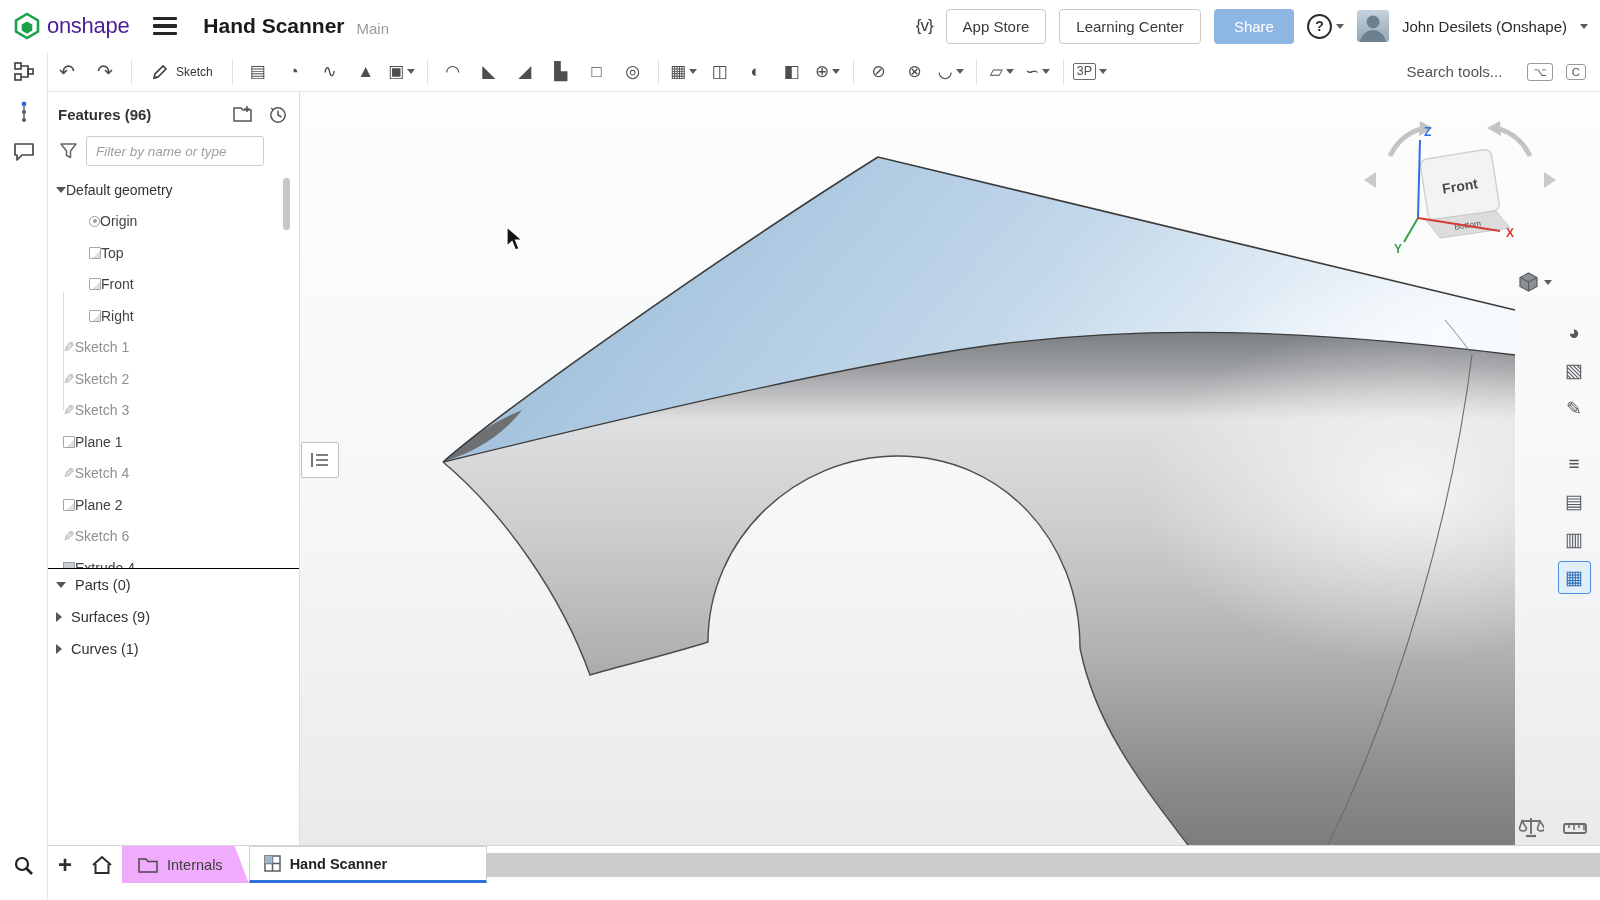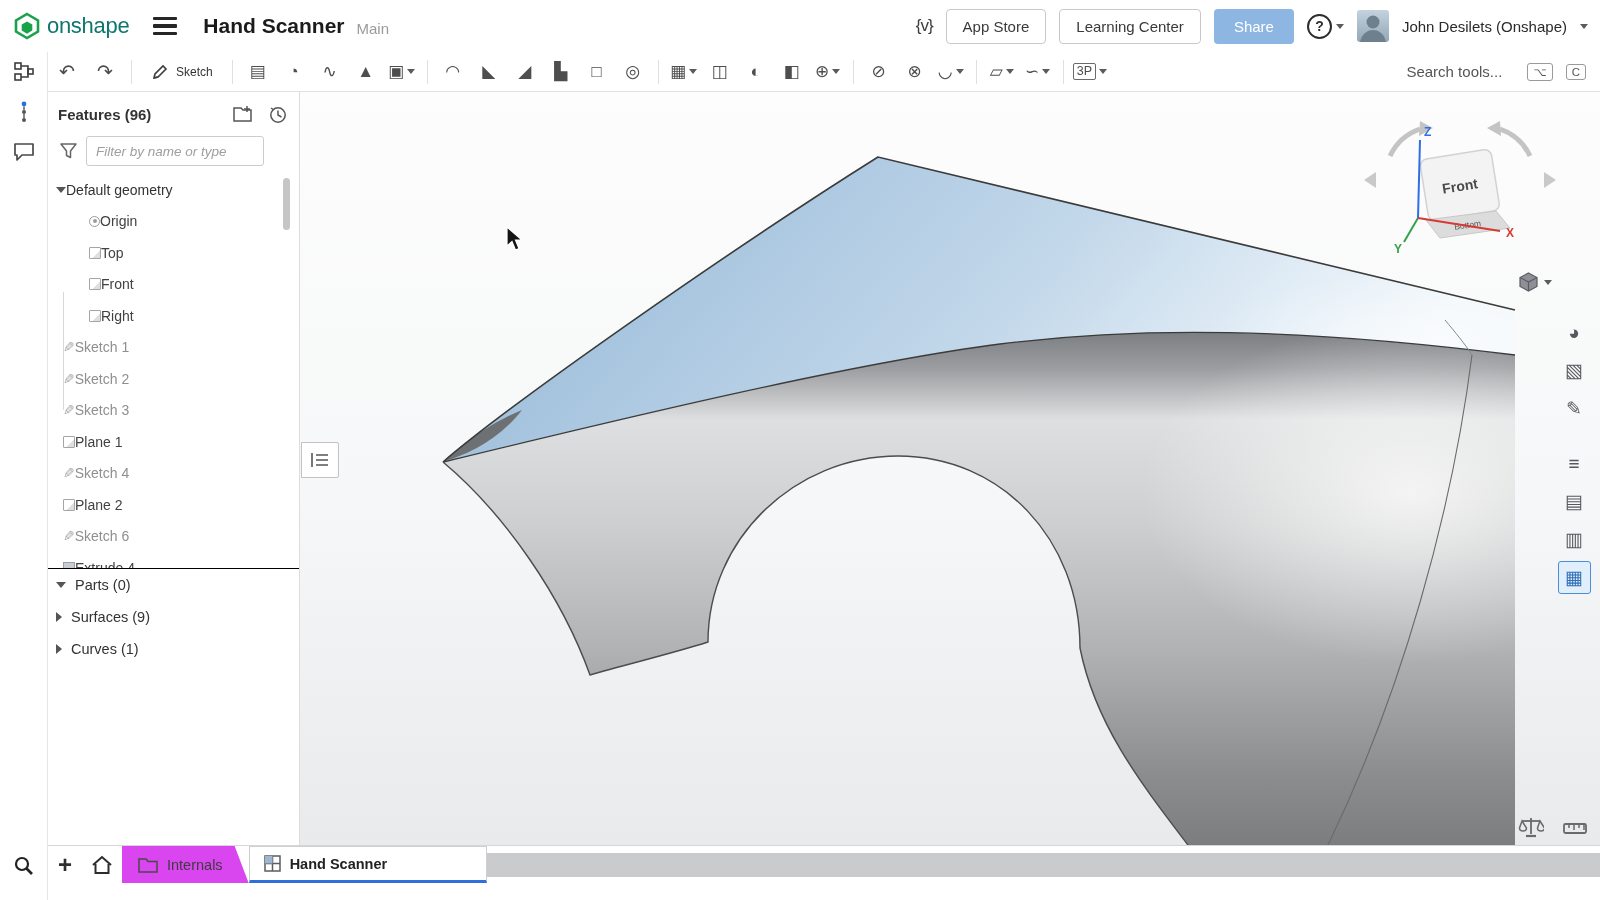--- a/index.html
+++ b/index.html
@@ -4,21 +4,21 @@
 <style>
   * { box-sizing: border-box; margin: 0; padding: 0; }
   html,body { width:1600px; height:900px; overflow:hidden; background:#fff;
     font-family:"Liberation Sans", sans-serif; position:relative; }
   button { font-family:inherit; background:none; border:none; padding:0; cursor:default; }
 
   
   .header { position:absolute; top:0; left:0; width:1600px; height:52px; background:#fff;
     display:flex; align-items:center; z-index:10; }
   .logo { display:flex; align-items:center; gap:7px; margin-left:14px; }
-  .logo-word { font-size:22px; color:#0f766e; letter-spacing:-0.3px; }
+  .logo-word { font-size:22px; color:#4c1d95; letter-spacing:-0.3px; }
   .hamburger { margin-left:24px; width:24px; display:flex; flex-direction:column; gap:4px; }
   .hamburger span { display:block; height:3.2px; background:#262626; border-radius:1px; }
   .doc-title { margin-left:26px; font-size:21px; font-weight:bold; color:#1b1b1b; }
   .doc-workspace { margin-left:12px; font-size:15px; color:#9b9b9b; padding-top:5px; }
   .header-right { margin-left:auto; display:flex; align-items:center; gap:13px; margin-right:12px; }
   .versions-glyph { font-size:17px; color:#3c3c3c; letter-spacing:-1px; }
   .hdr-btn { border:1px solid #c9c9c9; border-radius:4px; padding:8px 16px; font-size:15px;
     color:#3a3a3a; background:#fff; }
   .share-btn { border:none; border-radius:4px; padding:9px 20px; font-size:15px; color:#fff;
     background:#8db6e2; }
@@ -114,21 +114,21 @@
   .rs-btn.active .rs-glyph { color:#2f6fb5; }
   .corner-icons { position:absolute; right:12px; bottom:6px; display:flex; gap:18px; z-index:5; }
 
   
   .bottom-bar { position:absolute; left:48px; bottom:17px; width:1552px; height:38px; background:#fff;
     border-top:1px solid #d6d6d6; display:flex; align-items:stretch; z-index:9; }
   .tab-plus { width:34px; display:flex; align-items:center; justify-content:center;
     font-size:24px; color:#2e2e2e; font-weight:bold; }
   .tab-home { width:40px; display:flex; align-items:center; justify-content:center; }
   .tab { display:flex; align-items:center; gap:9px; font-size:14.5px; color:#3d3d3d; }
-  .folder-tab { padding:0 26px 0 16px; background:#d946ef;
+  .folder-tab { padding:0 26px 0 16px; background:#f0abfc;
     clip-path:polygon(0 0, calc(100% - 14px) 0, 100% 100%, 0 100%); }
   .active-tab { width:238px; padding:0 14px; background:#fff; border:1px solid #d0d0d0;
     border-bottom:3px solid #2e6fd9; font-weight:bold; color:#222; }
   .tab-scroll { flex:1; height:24px; align-self:center; background:#c9cbcd; }
 </style>
 </head>
 <body>
 
 <div class="header">
   <div class="logo">

